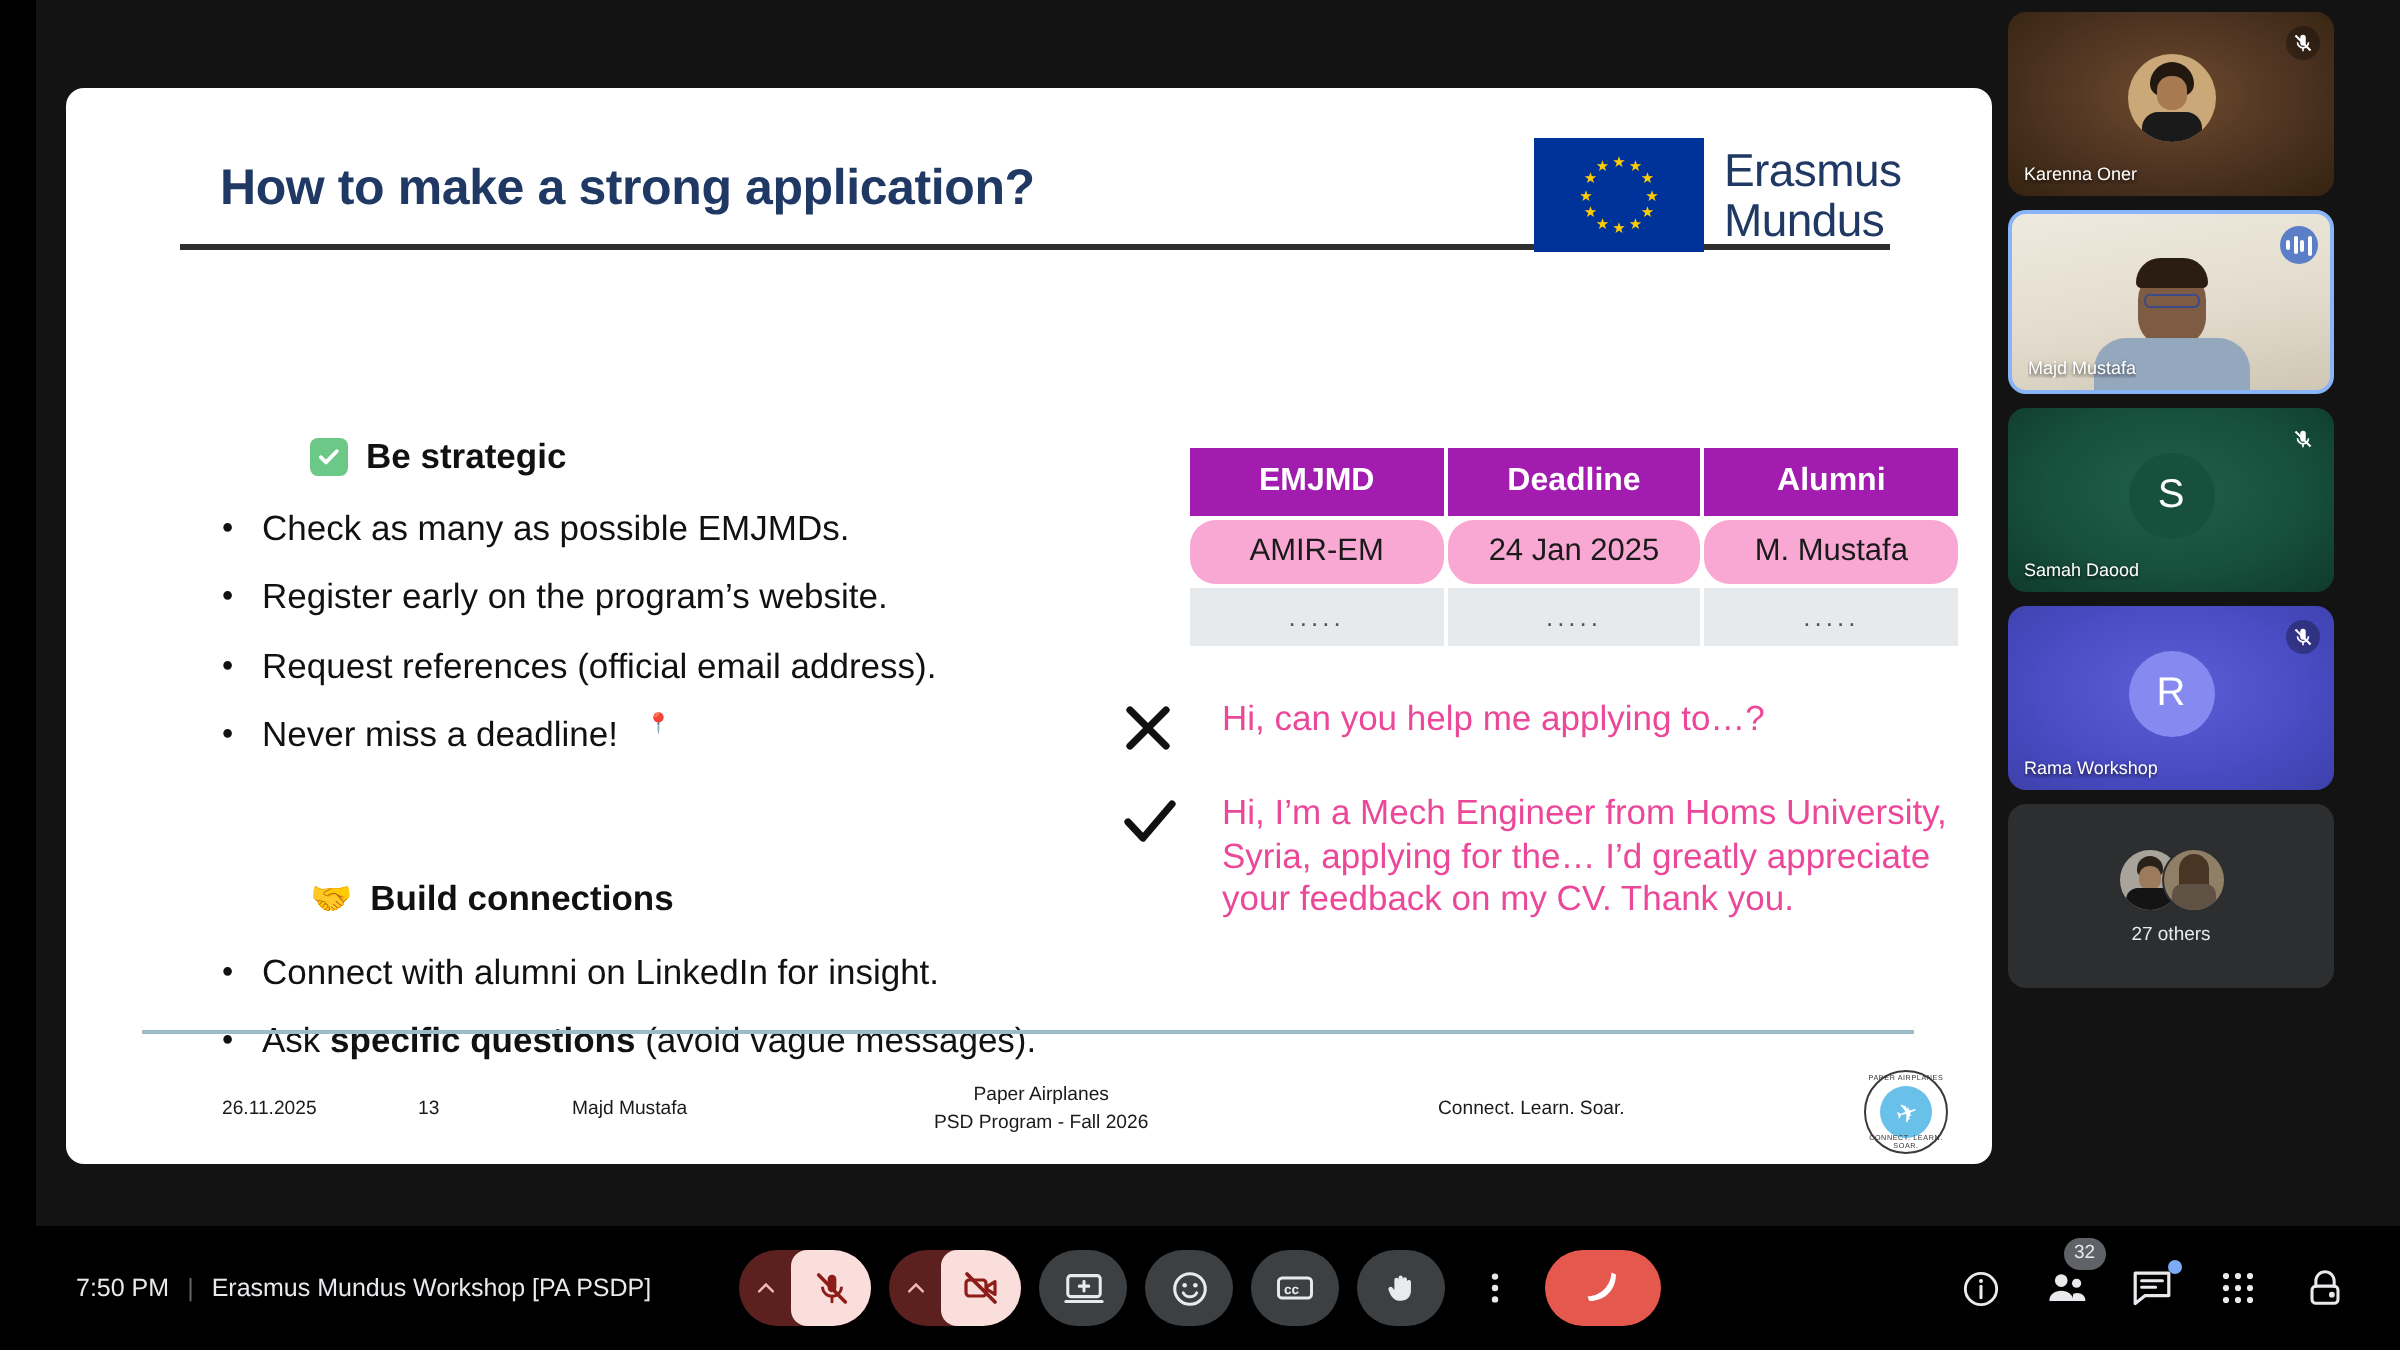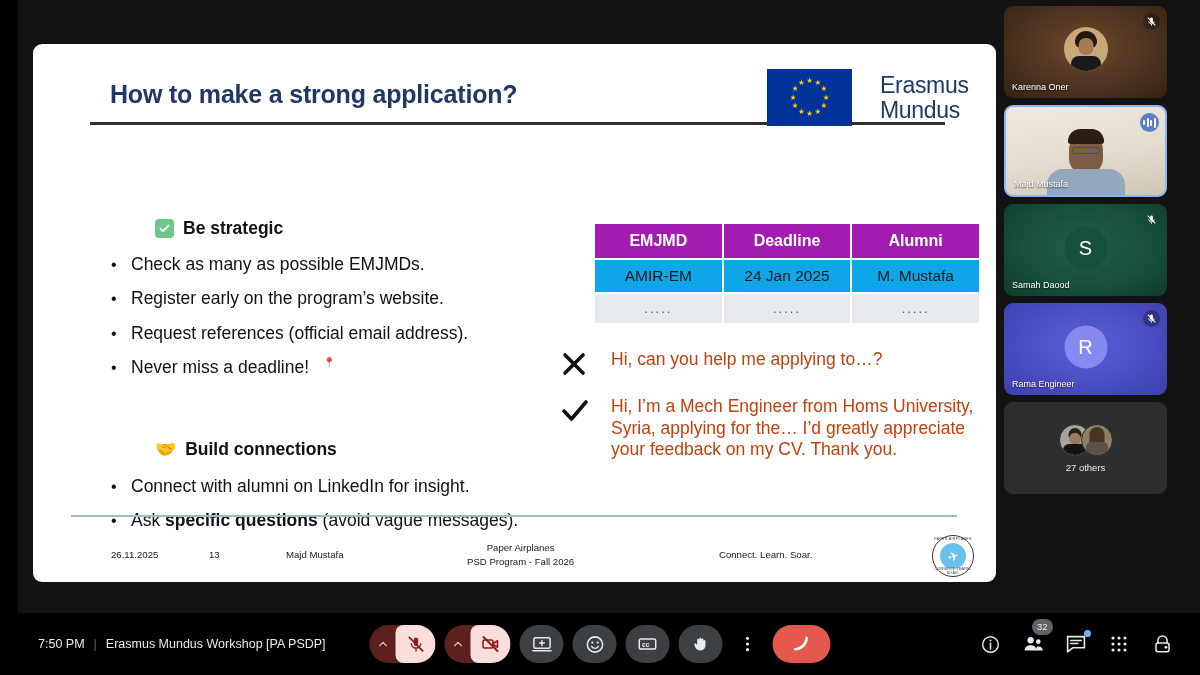--- a/index.html
+++ b/index.html
@@ -54,21 +54,21 @@
   }
   .eu-star {
     position: absolute;
     color: #ffcc00; font-size: 7.5px; line-height: 7.5px;
     transform: translate(-50%, -50%);
   }
   .eu-name {
     font-size: 23px; font-weight: 400; color: #1f3864;
     line-height: 1.05; letter-spacing: -0.3px;
   }
-  .eu-name div { white-space: nowrap; margin-left: 18px; }
+  .eu-name div { white-space: nowrap; }
 
   
   .sec-head {
     position: absolute;
     display: flex; align-items: center; gap: 9px;
     font-size: 17.5px; font-weight: bold; color: #111; padding-left: 44px;
   }
   .sec-head.strategic { left: 78px; top: 174px; }
   .sec-head.connections { left: 78px; top: 395px; }
 
@@ -103,32 +103,32 @@
   }
   .tbl th {
     background: #a21caf; color: #ffffff;
     font-size: 16px; font-weight: bold;
     padding: 8px 4px; text-align: center;
   }
   .tbl td {
     font-size: 15.5px; color: #1a1a1a;
     padding: 7px 4px; text-align: center;
   }
-  .tbl tr.r1 td { background: #0ea5e9; }
+  .tbl tr.r1 td { background: #f9a8d4; border-radius: 13px; }
   .tbl tr.r2 td { background: #e7eaec; color: #555; letter-spacing: 2px; font-size: 13px; }
 
   
   .example {
     position: absolute;
     display: flex; align-items: flex-start; gap: 16px;
   }
   .example.bad  { left: 528px; top: 305px; width: 430px; }
   .example.good { left: 528px; top: 352px; width: 430px; }
   .mark { flex: none; width: 34px; padding-top: 2px; }
-  .ex-text { font-size: 17.5px; color: #c2410c; line-height: 1.23; }
+  .ex-text { font-size: 17.5px; color: #ec4899; line-height: 1.23; }
 
   
   .foot-rule {
     position: absolute; left: 38px; top: 471px;
     width: 886px; height: 2px; background: #9cbcc6;
   }
   .footer {
     position: absolute; left: 0; top: 483px; width: 100%; height: 55px;
     color: #1a1a1a; font-size: 9.6px;
   }
@@ -493,21 +493,21 @@
       <div class="tile t-rama">
         <span class="avatar-circle">R</span>
         <span class="mic mic-bg">
           <svg width="11" height="11" viewBox="0 0 16 16">
               <path d="M8 2a2 2 0 0 1 2 2v4a2 2 0 0 1-4 0V4a2 2 0 0 1 2-2z" fill="#fff"></path>
               <path d="M4 7.5a4 4 0 0 0 8 0" stroke="#fff" stroke-width="1.2" fill="none"></path>
               <path d="M8 11.5v2.5" stroke="#fff" stroke-width="1.2"></path>
               <path d="M2.5 2.5 L13.5 13.5" stroke="#fff" stroke-width="1.5"></path>
             </svg>
         </span>
-        <span class="name">Rama Engineer</span>
+        <span class="name">Rama Workshop</span>
       </div>
 
       <div class="tile t-others">
         <span class="others-avatars">
           <span class="oa oa1">
               <span class="h"></span>
               <span class="f"></span>
               <span class="b"></span>
             </span>
           <span class="oa oa2">

